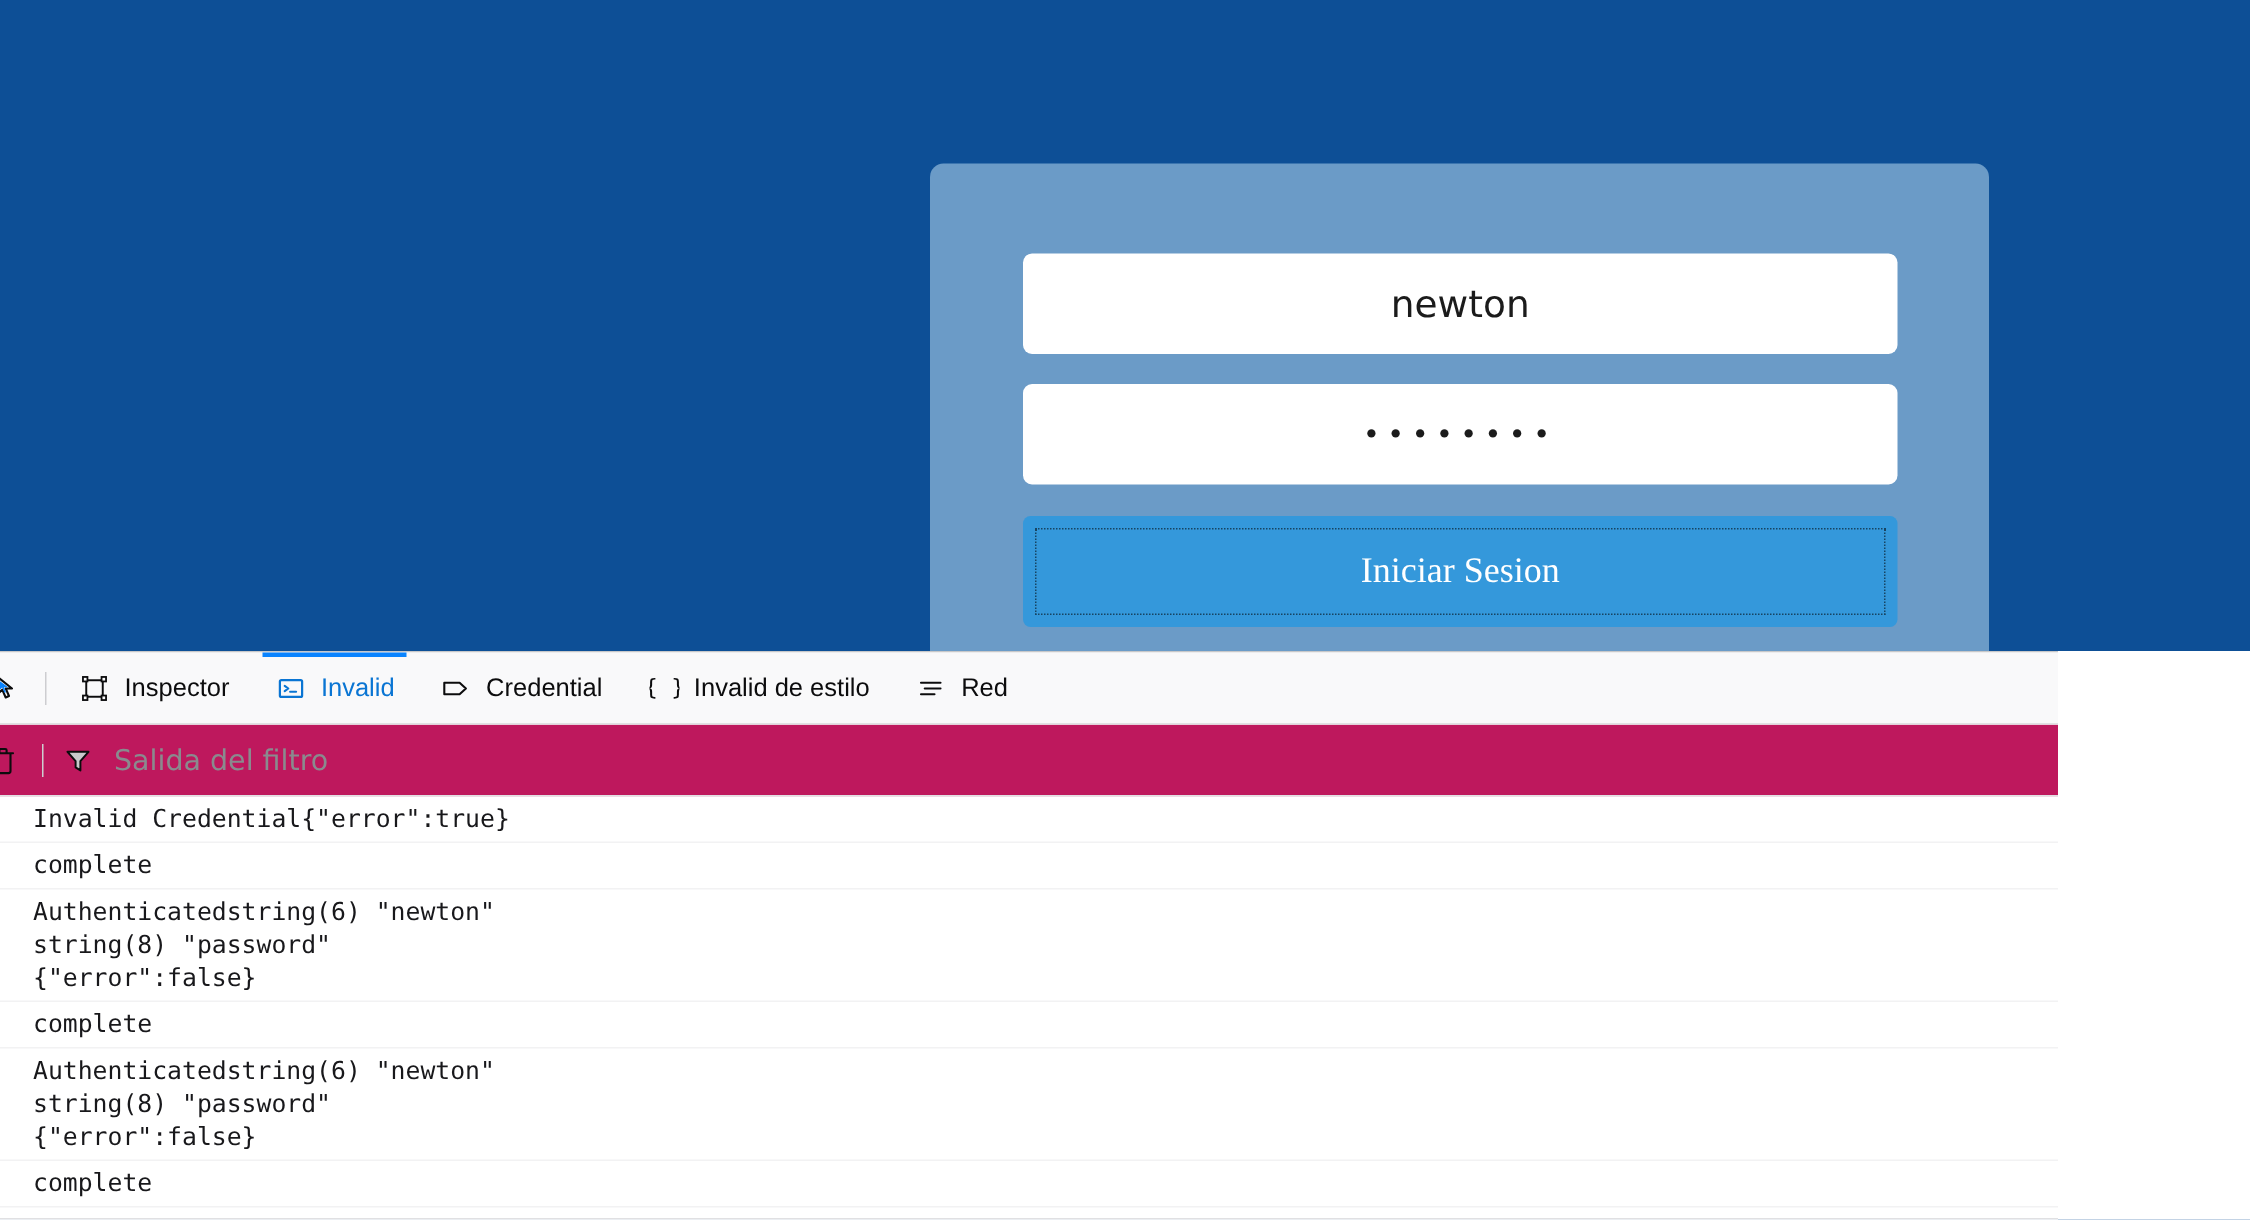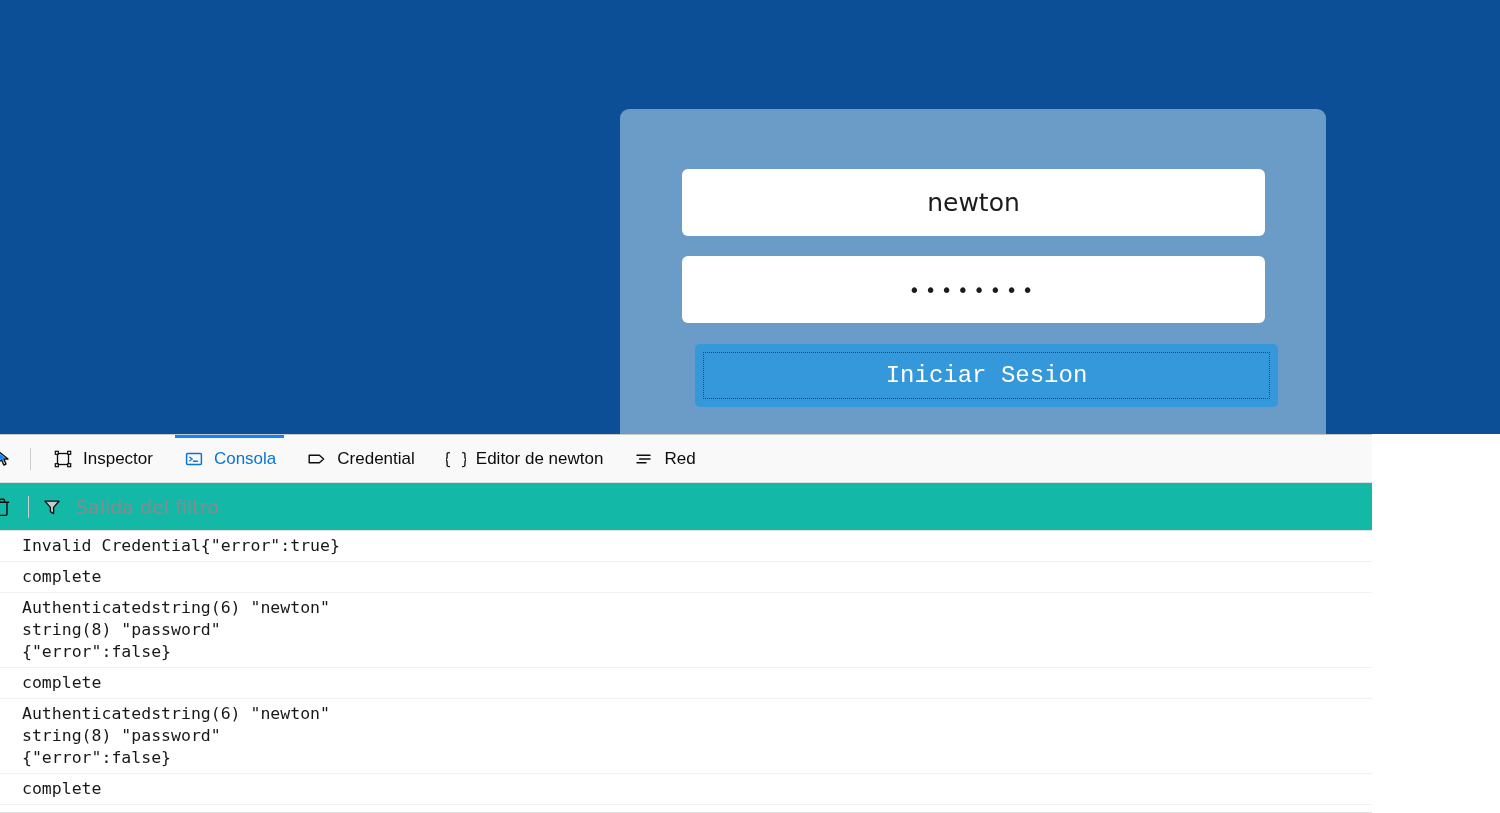--- a/index.html
+++ b/index.html
@@ -39,27 +39,27 @@
     font-size:25px;
     color:#1b1b1b;
     outline:none;
     padding:0;
   }
   #username-input { top:60px; }
   #password-input { top:147px; letter-spacing:5px; font-size:19px; }
 
   #login-button {
     position:absolute;
-    left:75px; top:235px;
-    width:583px; height:63px;
+    left:62px; top:235px;
+    width:583px; height:74px;
     background:#3498db;
     border:none;
     border-radius:5px;
     color:#ffffff;
-    font-family:Liberation Mono, monospace;
+    font-family:Liberation Serif, serif;
     font-size:24px;
     cursor:pointer;
     outline:1px dotted rgba(0,0,0,0.55);
     outline-offset:-9px;
     padding:0;
   }
 
   
   #devtools {
     position:absolute; left:0; top:434px; width:1372px; height:379px;
@@ -110,21 +110,21 @@
     content:"";
     position:absolute; left:7px; right:7px; top:0px;
     height:3px; background:#0a84ff;
   }
   .tab-icon { display:flex; align-items:center; justify-content:center; width:22px; height:22px; flex:0 0 22px; }
 
   
   #filter-bar {
     height:48px;
     display:flex; align-items:center;
-    background:#14b8a6;
+    background:#be185d;
     border-bottom:1px solid #e0e0e2;
     padding-left:0px;
     justify-content:center;
   }
   #trash-btn {
     width:28px; height:28px;
     display:flex; align-items:center; justify-content:center;
     margin-left:-12px;
     cursor:pointer;
   }
@@ -201,39 +201,39 @@
       </div>
 
       <div class="tab active">
         <span class="tab-icon">
           <svg width="18" height="18" viewBox="0 0 18 18">
             <rect x="1.6" y="3.4" width="14.8" height="11.2" rx="1" fill="none" stroke="#0a75d3" stroke-width="1.5"></rect>
             <path d="M4.8 7.2 L7.2 9 L4.8 10.8" fill="none" stroke="#0a75d3" stroke-width="1.4" stroke-linecap="round" stroke-linejoin="round"></path>
             <line x1="8.4" y1="11.2" x2="12.4" y2="11.2" stroke="#0a75d3" stroke-width="1.4" stroke-linecap="round"></line>
           </svg>
         </span>
-        <span class="tab-label">Consola</span>
+        <span class="tab-label">Invalid</span>
       </div>
 
       <div class="tab">
         <span class="tab-icon">
           <svg width="20" height="18" viewBox="0 0 20 18">
             <path d="M2.2 5.2 L12.4 5.2 L16.6 9 L12.4 12.8 L2.2 12.8 Z" fill="none" stroke="#0c0c0d" stroke-width="1.4" stroke-linejoin="round"></path>
           </svg>
         </span>
         <span class="tab-label">Credential</span>
       </div>
 
       <div class="tab">
         <span class="tab-icon">
           <svg width="20" height="18" viewBox="0 0 20 18">
             <text x="10" y="13.5" font-family="DejaVu Sans Mono, monospace" font-size="15" fill="#0c0c0d" text-anchor="middle">{ }</text>
           </svg>
         </span>
-        <span class="tab-label">Editor de newton</span>
+        <span class="tab-label">Invalid de estilo</span>
       </div>
 
 
 
       <div class="tab">
         <span class="tab-icon">
           <svg width="20" height="18" viewBox="0 0 20 18">
             <g stroke="#0c0c0d" stroke-width="1.4" stroke-linecap="round">
               <line x1="3" y1="5.2" x2="16" y2="5.2"></line>
               <line x1="5.5" y1="9" x2="16" y2="9"></line>

